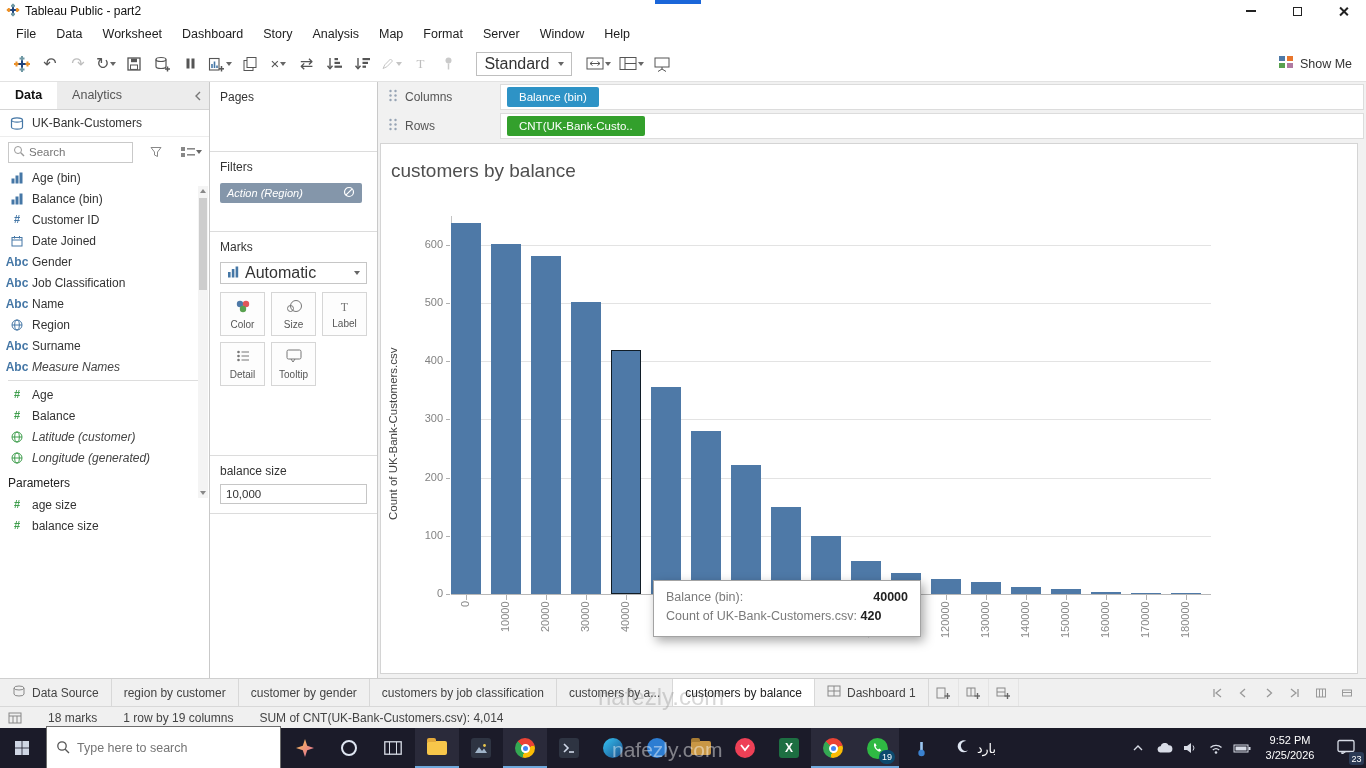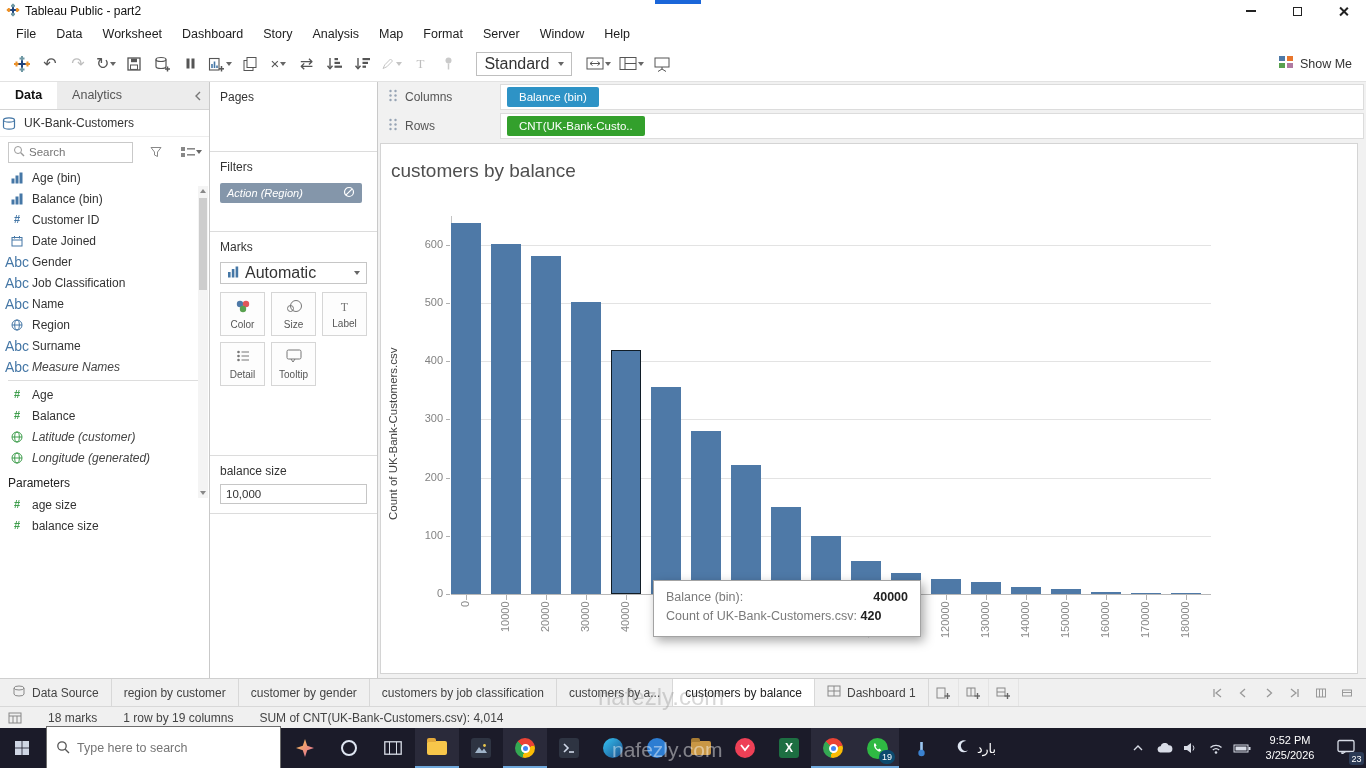--- a/index.html
+++ b/index.html
@@ -31,33 +31,33 @@
   .spacer{flex:1;}
   .showme{display:flex;align-items:center;gap:6px;font-size:12.5px;color:#333;cursor:pointer;}
   
   .main{top:82px;height:596px;display:flex;}
   
   .datapanel{width:210px;background:#fff;border-right:1px solid #c9c9c9;position:relative;}
   .dp-tabs{height:28px;display:flex;align-items:stretch;background:#ececec;border-bottom:1px solid #d5d5d5;}
   .dp-tab{padding:0 15px;line-height:27px;font-size:12.5px;color:#555;cursor:pointer;}
   .dp-tab.active{background:#fff;color:#111;font-weight:bold;}
   .dp-collapse{margin-left:auto;width:22px;display:flex;align-items:center;justify-content:center;cursor:pointer;}
-  .dp-ds{height:27px;display:flex;align-items:center;gap:6px;padding-left:0;border-bottom:1px solid #ededed;cursor:pointer;}
+  .dp-ds{height:27px;display:flex;align-items:center;gap:6px;padding-left:8px;border-bottom:1px solid #ededed;cursor:pointer;}
   .dp-ds span.lab{font-size:12px;color:#333;}
   .dp-search{height:30px;display:flex;align-items:center;gap:14px;padding:0 6px 0 8px;}
   .dp-searchbox{flex:1;height:21px;border:1px solid #c9c9c9;display:flex;align-items:center;gap:4px;padding:0 4px;background:#fff;}
   .dp-searchbox input{border:none;outline:none;width:90px;font-size:11.5px;color:#444;font-family:inherit;}
   .dp-header{padding:8px 8px 4px 8px;font-size:12px;color:#222;}
   .frow{height:21px;display:flex;align-items:center;gap:6px;padding-left:8px;cursor:pointer;}
   .fic{width:18px;display:flex;align-items:center;justify-content:center;flex:0 0 18px;}
   .flab{font-size:12px;color:#333;white-space:nowrap;overflow:hidden;}
   .flab.it{font-style:italic;color:#444;}
   .fdivider{border-top:1px solid #ddd;margin:3px 8px 3px 8px;}
   .txtic{font-size:11px;font-weight:bold;line-height:1;}
-  .txtic.abc{font-size:14px;font-weight:normal;}
+  .txtic.abc{font-size:12px;font-weight:bold;}
   .dp-scroll{position:absolute;top:104px;right:1px;width:10px;height:312px;background:#f4f4f4;}
   .sb-thumb{position:absolute;top:12px;left:1px;width:8px;height:92px;background:#cdcdcd;}
   .tri-up{position:absolute;top:3px;left:2px;width:0;height:0;border-left:3px solid transparent;border-right:3px solid transparent;border-bottom:4px solid #888;}
   .tri-dn{position:absolute;bottom:3px;left:2px;width:0;height:0;border-left:3px solid transparent;border-right:3px solid transparent;border-top:4px solid #888;}
   
   .cardspanel{width:168px;background:#fff;border-right:1px solid #c9c9c9;}
   .card{border-bottom:1px solid #dcdcdc;padding:8px 10px;background:#fff;}
   .card-label{font-size:12px;color:#333;}
   .card-pages{height:70px;}
   .card-filters{height:80px;}

